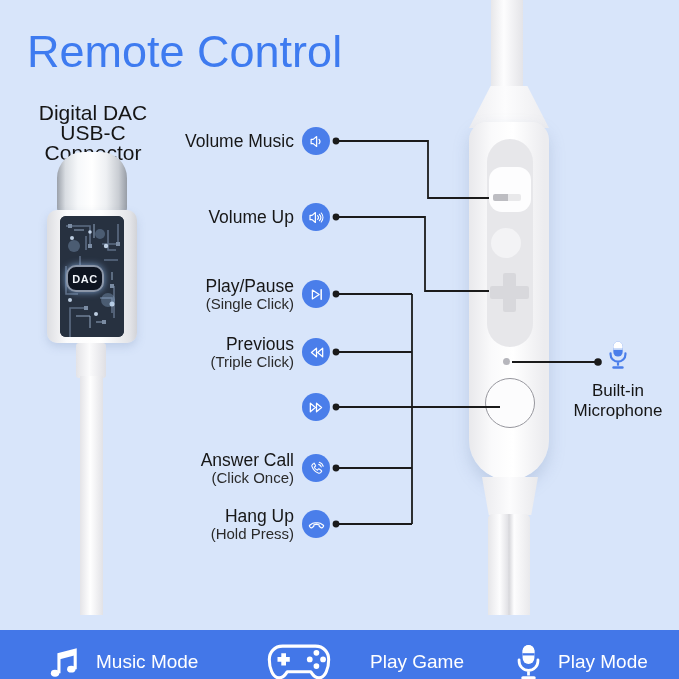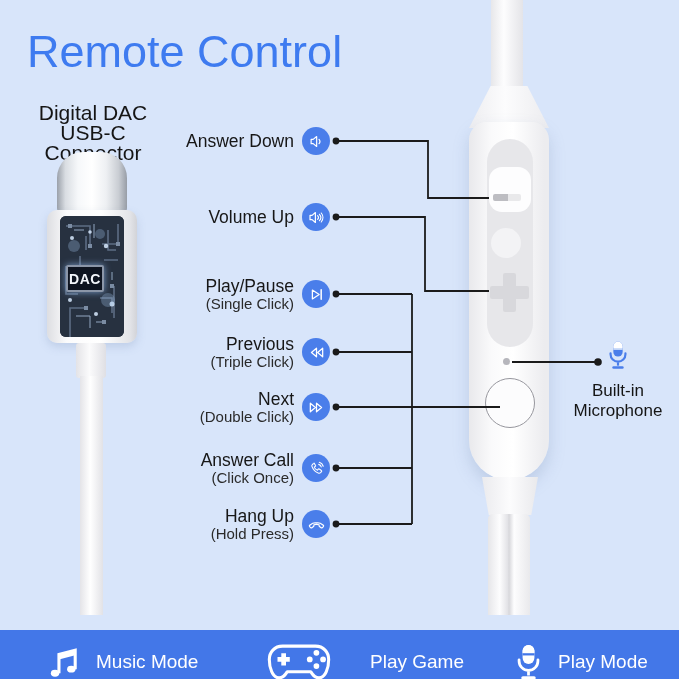--- a/index.html
+++ b/index.html
@@ -25,23 +25,23 @@
   .conn-tip{left:57px;top:152px;width:70px;height:60px;
     border-radius:26px 26px 4px 4px;
     background:linear-gradient(90deg,#9ba1aa 0%,#d9dde2 12%,#f6f8fa 30%,#ffffff 50%,#eef0f3 70%,#c9cdd3 88%,#979da6 100%);}
   .conn-body{left:47px;top:210px;width:90px;height:133px;border-radius:10px;
     background:linear-gradient(90deg,#dddee2 0%,#fbfbfc 22%,#ffffff 60%,#e3e4e8 92%,#d2d3d8 100%);
     box-shadow:0 4px 8px rgba(120,140,180,.25);}
   .conn-window{left:60px;top:216px;width:64px;height:121px;border-radius:6px;
     background:#273140;overflow:hidden;}
   .conn-window svg{display:block;width:100%;height:100%;}
   .dac-chip{left:6px;top:49px;width:34px;height:23px;background:#0e1420;
-    border:2px solid #8b96a8;border-radius:2px;box-shadow:0 0 7px rgba(140,180,230,.8);
+    border:2px solid #8b96a8;border-radius:10px;box-shadow:0 0 7px rgba(140,180,230,.8);
     display:flex;align-items:center;justify-content:center;
-    color:#f2f5fa;font-size:14px;font-weight:bold;letter-spacing:.5px;}
+    color:#f2f5fa;font-size:11px;font-weight:bold;letter-spacing:.5px;}
   .conn-collar{left:76px;top:343px;width:30px;height:35px;border-radius:3px;
     background:linear-gradient(90deg,#e3e3e7,#fbfbfc 45%,#dfdfe4);}
   .conn-cable{left:80px;top:376px;width:23px;height:239px;
     background:linear-gradient(90deg,#e4e4e8,#ffffff 45%,#e2e2e6);}
 
   
   .frow{height:46px;width:250px;left:80px;display:flex;align-items:center;justify-content:flex-end;}
   .ftext{text-align:right;margin-right:8px;}
   .flabel{font-size:17.5px;color:#171717;line-height:19px;white-space:nowrap;}
   .fsub{font-size:15px;color:#2a2a2a;line-height:14px;margin-top:1px;white-space:nowrap;}
@@ -171,21 +171,21 @@
   <div class="abs rc-mid"></div>
   <div class="abs rc-plus-h"></div>
   <div class="abs rc-plus-v"></div>
   <div class="abs rc-michole"></div>
   <div class="abs rc-round"></div>
   <div class="abs rc-neck"></div>
   <div class="abs rc-cables"></div>
 
   <div class="abs frow" style="top:118px">
     <div class="ftext">
-        <div class="flabel">Answer Down</div>
+        <div class="flabel">Volume Music</div>
       </div>
     <span class="circle-icon">
         <svg viewBox="0 0 24 24">
           <path d="M5.2 9.3h2.6l4.4-3.6v12.6l-4.4-3.6H5.2z" fill="none" stroke="#fff" stroke-width="1.5" stroke-linejoin="round"></path>
           <path d="M15.2 9.3a3.8 3.8 0 010 5.4" fill="none" stroke="#fff" stroke-width="1.6" stroke-linecap="round"></path>
         </svg>
       </span>
   </div>
   <div class="abs frow" style="top:194px">
     <div class="ftext">
@@ -218,24 +218,20 @@
         <div class="fsub">(Triple Click)</div>
       </div>
     <span class="circle-icon">
         <svg viewBox="0 0 24 24">
           <path d="M12 6.6L5.6 12l6.4 5.4z" fill="none" stroke="#fff" stroke-width="1.6" stroke-linejoin="round"></path>
           <path d="M19.8 6.6L13.4 12l6.4 5.4z" fill="none" stroke="#fff" stroke-width="1.6" stroke-linejoin="round"></path>
         </svg>
       </span>
   </div>
   <div class="abs frow" style="top:384px">
-    <div class="ftext">
-        <div class="flabel">Next</div>
-        <div class="fsub">(Double Click)</div>
-      </div>
     <span class="circle-icon">
         <svg viewBox="0 0 24 24">
           <path d="M4.2 6.6L10.6 12l-6.4 5.4z" fill="none" stroke="#fff" stroke-width="1.6" stroke-linejoin="round"></path>
           <path d="M12 6.6L18.4 12 12 17.4z" fill="none" stroke="#fff" stroke-width="1.6" stroke-linejoin="round"></path>
         </svg>
       </span>
   </div>
   <div class="abs frow" style="top:445px">
     <div class="ftext">
         <div class="flabel">Answer Call</div>

